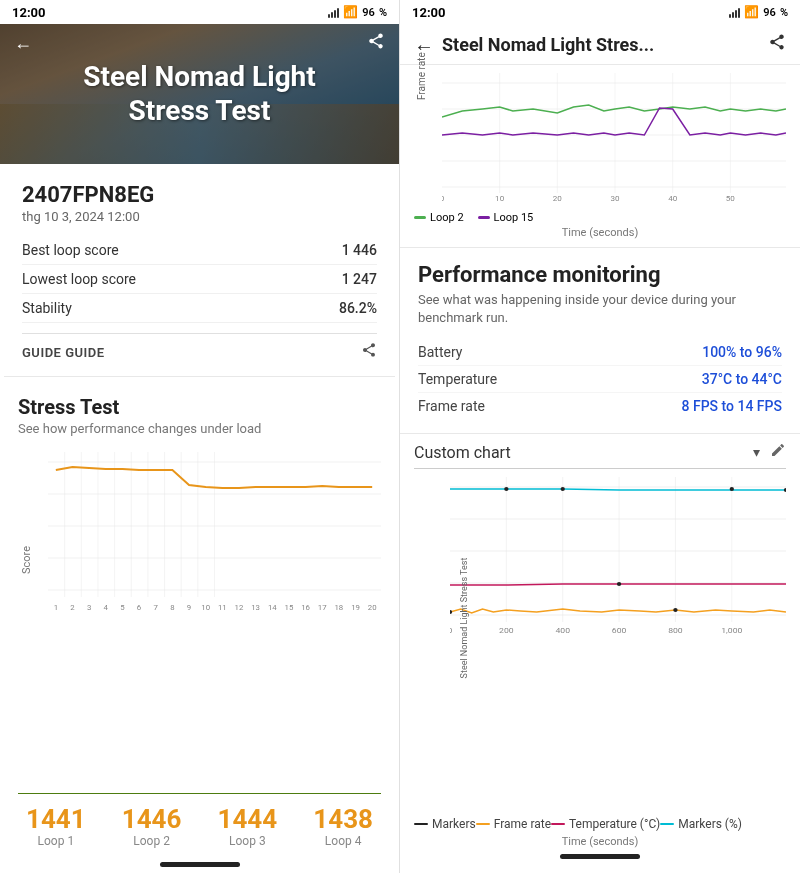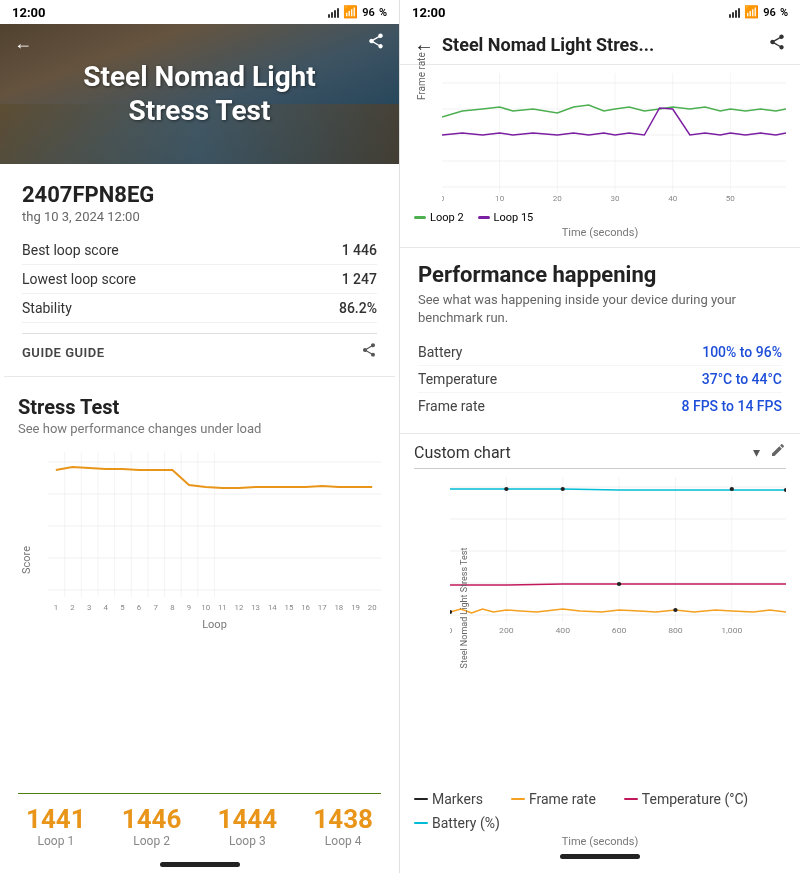--- a/index.html
+++ b/index.html
@@ -300,22 +300,22 @@
       font-size: 9px;
       color: #666;
       transform: rotate(-90deg);
       white-space: nowrap;
       transform-origin: center center;
     }
     .custom-svg { width: 100%; height: 160px; }
     .custom-legend {
       display: flex;
       flex-wrap: wrap;
-      gap: 8px 28px;
-      font-size: 14px;
+      gap: 8px 0;
+      font-size: 12px;
       color: #444;
       margin-top: 0;
     }
     .custom-legend-item { display: flex; align-items: center; gap: 4px; }
     .custom-legend-line { width: 14px; height: 2px; border-radius: 1px; }
     .custom-x-label { text-align: center; font-size: 11px; color: #777; margin-top: 4px; }
 
     
     .bottom-bar {
       height: 5px;
@@ -440,21 +440,20 @@
         <text x="195" y="158" font-size="8" fill="#888" text-anchor="middle">12</text>
         <text x="212" y="158" font-size="8" fill="#888" text-anchor="middle">13</text>
         <text x="229" y="158" font-size="8" fill="#888" text-anchor="middle">14</text>
         <text x="246" y="158" font-size="8" fill="#888" text-anchor="middle">15</text>
         <text x="263" y="158" font-size="8" fill="#888" text-anchor="middle">16</text>
         <text x="280" y="158" font-size="8" fill="#888" text-anchor="middle">17</text>
         <text x="297" y="158" font-size="8" fill="#888" text-anchor="middle">18</text>
         <text x="314" y="158" font-size="8" fill="#888" text-anchor="middle">19</text>
         <text x="331" y="158" font-size="8" fill="#888" text-anchor="middle">20</text>
       </svg>
-      <div class="chart-x-label">Loop</div>
     </div>
 
     <div class="scores-row">
       <div class="score-item">
         <div class="score-number">1441</div>
         <div class="score-loop">Loop 1</div>
       </div>
       <div class="score-item">
         <div class="score-number">1446</div>
         <div class="score-loop">Loop 2</div>
@@ -541,21 +540,21 @@
       </div>
       <div class="legend-item">
         <div class="legend-dot" style="background:#7B1FA2;"></div>
         <span>Loop 15</span>
       </div>
     </div>
     <div class="frame-x-label">Time (seconds)</div>
   </div>
 
   <div class="perf-section">
-    <div class="perf-title">Performance happening</div>
+    <div class="perf-title">Performance monitoring</div>
     <div class="perf-desc">See what was happening inside your device during your benchmark run.</div>
     <div class="perf-row">
       <span class="perf-key">Battery</span>
       <span class="perf-val">100% to 96%</span>
     </div>
     <div class="perf-row">
       <span class="perf-key">Temperature</span>
       <span class="perf-val">37°C to 44°C</span>
     </div>
     <div class="perf-row">
@@ -629,19 +628,19 @@
       <div class="custom-legend-item">
         <div class="custom-legend-line" style="background:#F4A020;"></div>
         <span>Frame rate</span>
       </div>
       <div class="custom-legend-item">
         <div class="custom-legend-line" style="background:#C2185B;"></div>
         <span>Temperature (°C)</span>
       </div>
       <div class="custom-legend-item">
         <div class="custom-legend-line" style="background:#00BCD4;"></div>
-        <span>Battery (%)</span>
+        <span>Markers (%)</span>
       </div>
     </div>
     <div class="custom-x-label">Time (seconds)</div>
     <div class="bottom-bar"></div>
   </div>
 </div>
 
 </body></html>

